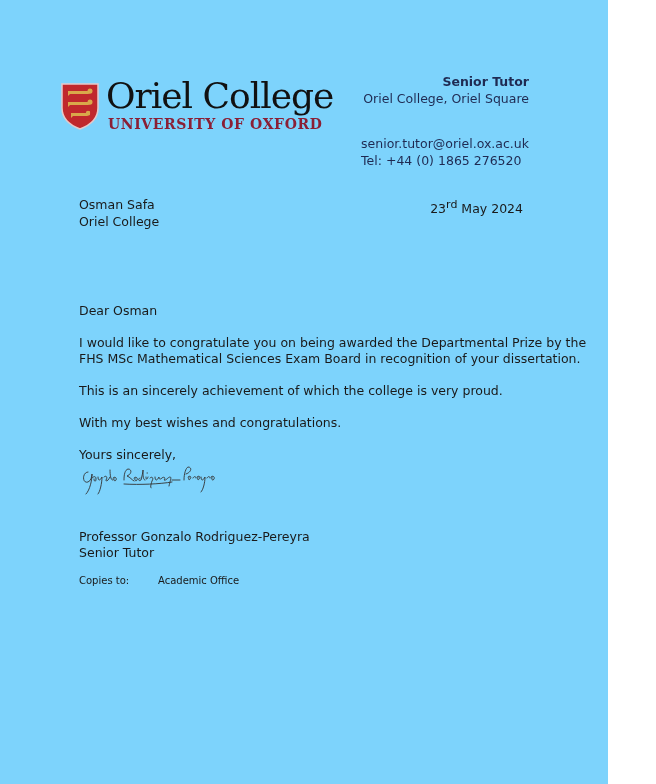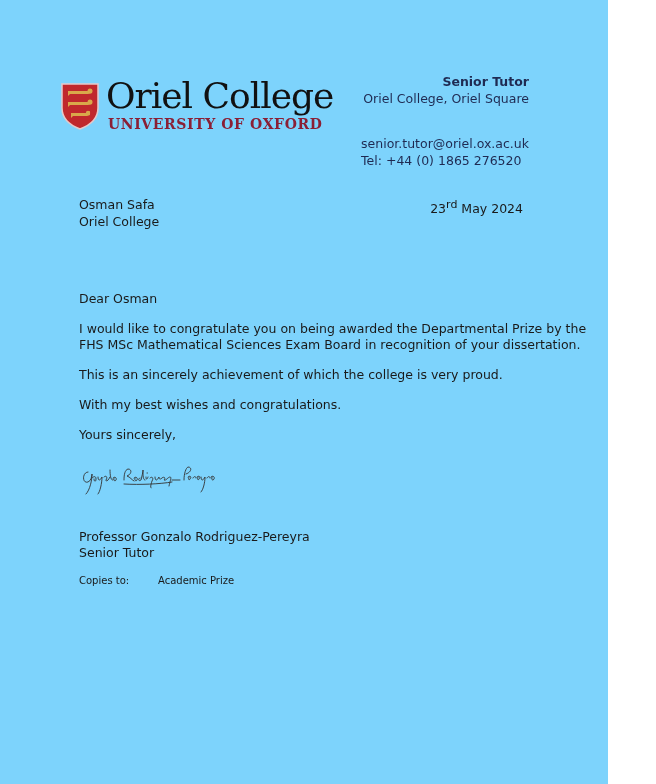--- a/index.html
+++ b/index.html
@@ -23,21 +23,21 @@
   .contact { position: absolute; right: 79px; top: 135px; text-align: left;
              font-size: 12.5px; line-height: 17px; color: #1f2a52; white-space: nowrap; }
 
   
   .recipient { position: absolute; left: 79px; top: 196px; font-size: 12.5px; line-height: 17px; }
   .date { position: absolute; right: 85px; top: 196px; font-size: 12.5px; line-height: 17px; white-space: nowrap; }
   .date sup { font-size: 11px; vertical-align: 5px; margin-top: 28px; }
 
   
   .body { position: absolute; left: 79px; top: 287px; width: 510px; font-size: 12.5px; line-height: 16px; }
-  .body p { margin: 4px 0 14px 0; }
+  .body p { margin: 16px 0 14px 0; }
 
   
   .signature { position: absolute; left: 80px; top: 458px; width: 150px; height: 40px; }
 
   .signer { position: absolute; left: 79px; top: 529px; font-size: 12.5px; line-height: 16px; }
 
   .copies { position: absolute; left: 79px; top: 574px; font-size: 10px; line-height: 14px; white-space: nowrap; }
   .copies .label { display: inline-block; width: 79px; }
 </style>
 </head>
@@ -95,16 +95,16 @@
       <path d="M104 22 C104 15 106 10 108 9 C112 9 112 14 106 16 M108 19 C110 17 112 19 110 21 C109 23 108 21 109 19 M113 20 C114 18 116 18 116 20 M117 19 C119 17 121 19 119 21 C118 23 117 21 118 19 M121 19 C121 23 123 23 125 19 C125 25 123 32 121 34 M127 20 C128 18 130 18 130 20 M131 19 C133 17 135 19 134 21 C133 23 131 22 132 19"></path>
     </g>
   </svg>
 
   <div class="signer">
     <div>Professor Gonzalo Rodriguez-Pereyra</div>
     <div>Senior Tutor</div>
   </div>
 
   <div class="copies">
-    <span class="label">Copies to:</span><span>Academic Prize</span>
+    <span class="label">Copies to:</span><span>Academic Office</span>
   </div>
 
 </div>
 
 </body></html>

